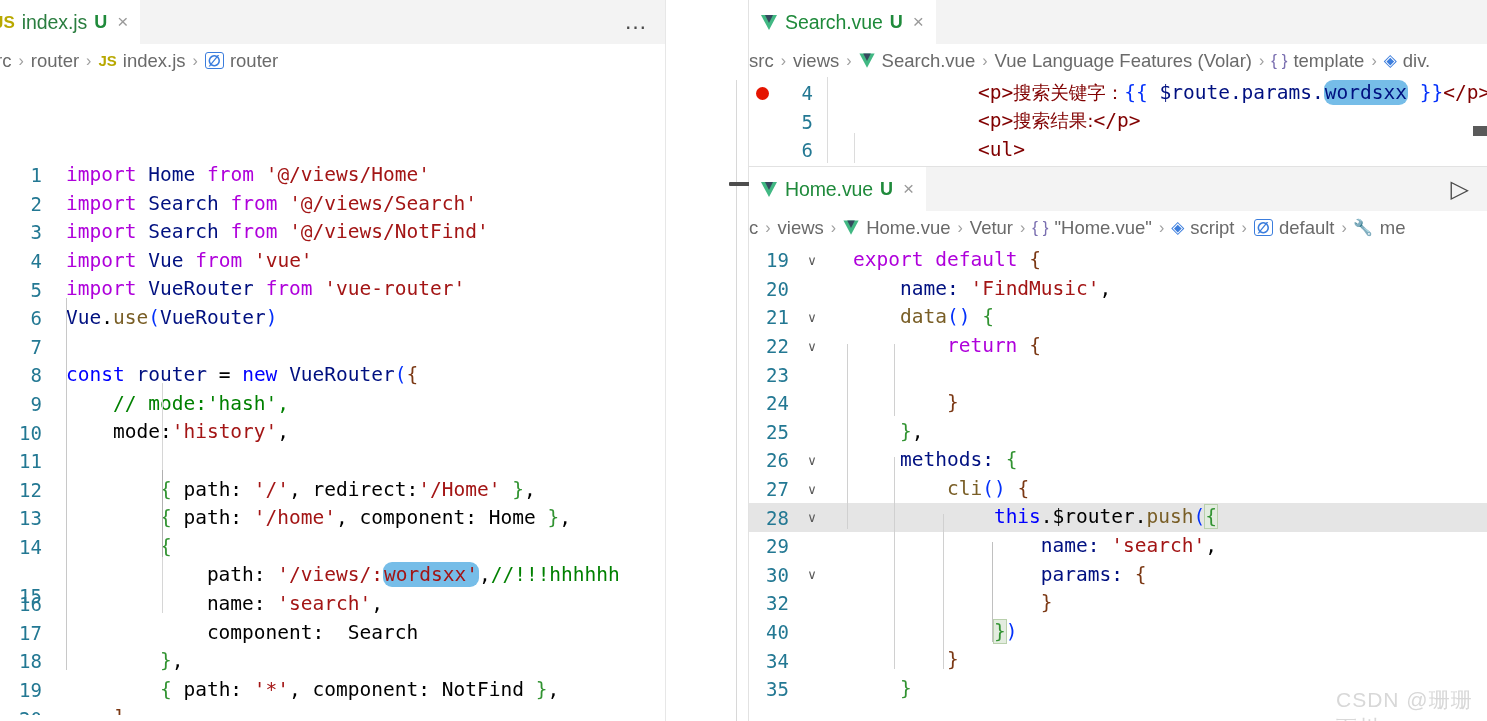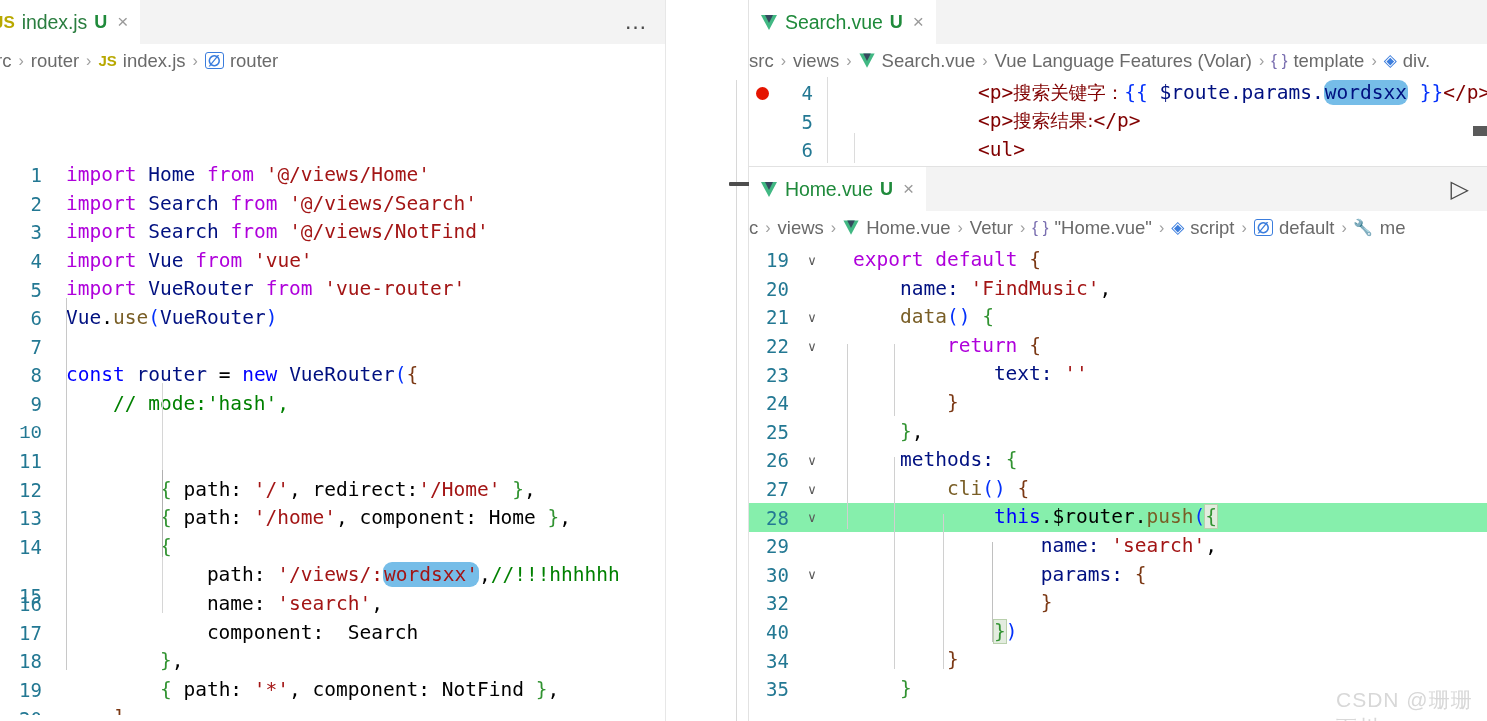--- a/index.html
+++ b/index.html
@@ -93,21 +93,21 @@
     flex: none;
   }
   .fold { width: 20px; flex:none; color:#5a5a5a; font-size:13px; text-align:center; }
   .code {
     font-family: "DejaVu Sans Mono", monospace;
     font-size: 19.5px;
     color: #000;
     white-space: pre;
     line-height: 28.6px;
   }
-  .hl-row { background:#86efac; }
+  .hl-row { background:#e5e5e5; }
 
   
   .t-kw   { color:#af00db; }
   .t-kw2  { color:#0000ff; }
   .t-var  { color:#001080; }
   .t-str  { color:#a31515; }
   .t-com  { color:#008000; }
   .t-fn   { color:#795e26; }
   .t-tag  { color:#800000; }
   .t-br1  { color:#0431fa; }
@@ -176,21 +176,21 @@
     <div class="codearea" id="left-code" style="left: 0px; top: 0px; width: 666px; height: 638px; padding-top: 84px;">
         <div class="coderow" style="height: 28.6px;"><span class="ln" style="width: 52px;">1</span><span class="code" style="padding-left: 14px;"><span class="t-kw">import</span><span class="t-plain"> </span><span class="t-var">Home</span><span class="t-plain"> </span><span class="t-kw">from</span><span class="t-plain"> </span><span class="t-str">'@/views/Home'</span></span></div>
         <div class="coderow" style="height: 28.6px;"><span class="ln" style="width: 52px;">2</span><span class="code" style="padding-left: 14px;"><span class="t-kw">import</span><span class="t-plain"> </span><span class="t-var">Search</span><span class="t-plain"> </span><span class="t-kw">from</span><span class="t-plain"> </span><span class="t-str">'@/views/Search'</span></span></div>
         <div class="coderow" style="height: 28.6px;"><span class="ln" style="width: 52px;">3</span><span class="code" style="padding-left: 14px;"><span class="t-kw">import</span><span class="t-plain"> </span><span class="t-var">Search</span><span class="t-plain"> </span><span class="t-kw">from</span><span class="t-plain"> </span><span class="t-str">'@/views/NotFind'</span></span></div>
         <div class="coderow" style="height: 28.6px;"><span class="ln" style="width: 52px;">4</span><span class="code" style="padding-left: 14px;"><span class="t-kw">import</span><span class="t-plain"> </span><span class="t-var">Vue</span><span class="t-plain"> </span><span class="t-kw">from</span><span class="t-plain"> </span><span class="t-str">'vue'</span></span></div>
         <div class="coderow" style="height: 28.6px;"><span class="ln" style="width: 52px;">5</span><span class="code" style="padding-left: 14px;"><span class="t-kw">import</span><span class="t-plain"> </span><span class="t-var">VueRouter</span><span class="t-plain"> </span><span class="t-kw">from</span><span class="t-plain"> </span><span class="t-str">'vue-router'</span></span></div>
         <div class="coderow" style="height: 28.6px;"><span class="ln" style="width: 52px;">6</span><span class="code" style="padding-left: 14px; text-align: center;"><span class="t-var">Vue</span><span class="t-plain">.</span><span class="t-fn">use</span><span class="t-br1">(</span><span class="t-var">VueRouter</span><span class="t-br1">)</span></span></div>
         <div class="coderow" style="height: 28.6px;"><span class="ln" style="width: 52px;">7</span><span class="code" style="padding-left: 14px;"></span></div>
         <div class="coderow" style="height: 28.6px;"><span class="ln" style="width: 52px;">8</span><span class="code" style="padding-left: 14px;"><span class="t-kw2">const</span><span class="t-plain"> </span><span class="t-var">router</span><span class="t-plain"> = </span><span class="t-kw2">new</span><span class="t-plain"> </span><span class="t-var">VueRouter</span><span class="t-br1">(</span><span class="t-br2">{</span></span></div>
         <div class="coderow" style="height: 28.6px;"><span class="ln" style="width: 52px;">9</span><span class="code" style="padding-left: 14px;"><span class="t-com">    // mode:'hash',</span></span></div>
-        <div class="coderow" style="height: 28.6px;"><span class="ln" style="width: 52px; font-family: Liberation Mono, monospace;">10</span></div>
+        <div class="coderow" style="height: 28.6px;"><span class="ln" style="width: 52px;">10</span><span class="code" style="padding-left: 14px;"><span class="t-plain">    mode:</span><span class="t-str">'history'</span><span class="t-plain">,</span></span></div>
         <div class="coderow" style="height: 28.6px;"><span class="ln" style="width: 52px;">11</span></div>
         <div class="coderow" style="height: 28.6px;"><span class="ln" style="width: 52px;">12</span><span class="code" style="padding-left: 14px;"><span class="t-plain">        </span><span class="t-br3">{</span><span class="t-plain"> path: </span><span class="t-str">'/'</span><span class="t-plain">, redirect:</span><span class="t-str">'/Home'</span><span class="t-plain"> </span><span class="t-br3">}</span><span class="t-plain">,</span></span></div>
         <div class="coderow" style="height: 28.6px;"><span class="ln" style="width: 52px;">13</span><span class="code" style="padding-left: 14px;"><span class="t-plain">        </span><span class="t-br3">{</span><span class="t-plain"> path: </span><span class="t-str">'/home'</span><span class="t-plain">, component: Home </span><span class="t-br3">}</span><span class="t-plain">,</span></span></div>
         <div class="coderow" style="height: 28.6px;"><span class="ln" style="width: 52px;">14</span><span class="code" style="padding-left: 14px;"><span class="t-plain">        </span><span class="t-br3">{</span></span></div>
         <div class="coderow" style="height: 28.6px;"><span class="ln" style="width: 52px; margin-top: 41px;">15</span><span class="code" style="padding-left: 14px;"><span class="t-plain">            path: </span><span class="t-str">'/views/:</span><span class="t-str sel">wordsxx'</span><span class="t-plain">,</span><span class="t-com">//!!!hhhhhh</span></span></div>
         <div class="coderow" style="height: 28.6px;"><span class="ln" style="width: 52px;">16</span><span class="code" style="padding-left: 14px;"><span class="t-plain">            name: </span><span class="t-str">'search'</span><span class="t-plain">,</span></span></div>
         <div class="coderow" style="height: 28.6px;"><span class="ln" style="width: 52px;">17</span><span class="code" style="padding-left: 14px;"><span class="t-plain">            component:  Search</span></span></div>
         <div class="coderow" style="height: 28.6px;"><span class="ln" style="width: 52px;">18</span><span class="code" style="padding-left: 14px;"><span class="t-plain">        </span><span class="t-br3">}</span><span class="t-plain">,</span></span></div>
         <div class="coderow" style="height: 28.6px;"><span class="ln" style="width: 52px;">19</span><span class="code" style="padding-left: 14px;"><span class="t-plain">        </span><span class="t-br3">{</span><span class="t-plain"> path: </span><span class="t-str">'*'</span><span class="t-plain">, component: NotFind </span><span class="t-br3">}</span><span class="t-plain">,</span></span></div>
         <div class="coderow" style="height: 28.6px;"><span class="ln" style="width: 52px;">20</span><span class="code" style="padding-left: 14px;"><span class="t-plain">    </span><span class="t-br2">]</span></span></div>
@@ -280,21 +280,21 @@
       <span class="sep">›</span>
       <span class="bc-ic ic-wrench">🔧</span>
       <span class="seg">me</span>
     </div>
 
     <div class="codearea" id="home-code" style="width: 738px; height: 480px; padding-top: 2px; position: relative;">
         <div class="coderow" style="height: 28.6px;"><span class="ln" style="width: 50px;">19</span><span class="fold" style="width: 26px;">∨</span><span class="code" style="padding-left: 28px;"><span class="t-kw">export</span><span class="t-plain"> </span><span class="t-kw">default</span><span class="t-plain"> </span><span class="t-br2">{</span></span></div>
         <div class="coderow" style="height: 28.6px;"><span class="ln" style="width: 50px;">20</span><span class="fold" style="width: 26px;"></span><span class="code" style="padding-left: 28px;"><span class="t-var">    name: </span><span class="t-str">'FindMusic'</span><span class="t-plain">,</span></span></div>
         <div class="coderow" style="height: 28.6px;"><span class="ln" style="width: 50px;">21</span><span class="fold" style="width: 26px;">∨</span><span class="code" style="padding-left: 28px;"><span class="t-plain">    </span><span class="t-fn">data</span><span class="t-br1">()</span><span class="t-plain"> </span><span class="t-br3">{</span></span></div>
         <div class="coderow" style="height: 28.6px;"><span class="ln" style="width: 50px;">22</span><span class="fold" style="width: 26px;">∨</span><span class="code" style="padding-left: 28px;"><span class="t-plain">        </span><span class="t-kw">return</span><span class="t-plain"> </span><span class="t-br2">{</span></span></div>
-        <div class="coderow" style="height: 28.6px;"><span class="ln" style="width: 50px;">23</span><span class="fold" style="width: 26px;"></span><span class="code" style="padding-left: 28px;"><span class="t-var">            text: </span><span class="t-str">''</span></span></div>
+        <div class="coderow" style="height: 28.6px;"><span class="ln" style="width: 50px;">23</span><span class="fold" style="width: 26px;"></span></div>
         <div class="coderow" style="height: 28.6px;"><span class="ln" style="width: 50px;">24</span><span class="fold" style="width: 26px;"></span><span class="code" style="padding-left: 28px;"><span class="t-plain">        </span><span class="t-br2">}</span></span></div>
         <div class="coderow" style="height: 28.6px;"><span class="ln" style="width: 50px;">25</span><span class="fold" style="width: 26px;"></span><span class="code" style="padding-left: 28px;"><span class="t-plain">    </span><span class="t-br3">}</span><span class="t-plain">,</span></span></div>
         <div class="coderow" style="height: 28.6px;"><span class="ln" style="width: 50px;">26</span><span class="fold" style="width: 26px;">∨</span><span class="code" style="padding-left: 28px;"><span class="t-var">    methods: </span><span class="t-br3">{</span></span></div>
         <div class="coderow" style="height: 28.6px;"><span class="ln" style="width: 50px;">27</span><span class="fold" style="width: 26px;">∨</span><span class="code" style="padding-left: 28px;"><span class="t-plain">        </span><span class="t-fn">cli</span><span class="t-br1">()</span><span class="t-plain"> </span><span class="t-br2">{</span></span></div>
         <div class="coderow hl-row" style="height: 28.6px;"><span class="ln" style="width: 50px;">28</span><span class="fold" style="width: 26px;">∨</span><span class="code" style="padding-left: 28px;"><span class="t-plain">            </span><span class="t-kw2">this</span><span class="t-plain">.$router.</span><span class="t-fn">push</span><span class="t-br1">(</span><span class="t-br3 brmatch">{</span></span></div>
         <div class="coderow" style="height: 28.6px;"><span class="ln" style="width: 50px;">29</span><span class="fold" style="width: 26px;"></span><span class="code" style="padding-left: 28px;"><span class="t-var">                name: </span><span class="t-str">'search'</span><span class="t-plain">,</span></span></div>
         <div class="coderow" style="height: 28.6px;"><span class="ln" style="width: 50px;">30</span><span class="fold" style="width: 26px;">∨</span><span class="code" style="padding-left: 28px;"><span class="t-var">                params: </span><span class="t-br2">{</span></span></div>
         <div class="coderow" style="height: 28.6px;"><span class="ln" style="width: 50px;">32</span><span class="fold" style="width: 26px;"></span><span class="code" style="padding-left: 28px;"><span class="t-plain">                </span><span class="t-br2">}</span></span></div>
         <div class="coderow" style="height: 28.6px;"><span class="ln" style="width: 50px;">40</span><span class="fold" style="width: 26px;"></span><span class="code" style="padding-left: 28px;"><span class="t-plain">            </span><span class="t-br3 brmatch">}</span><span class="t-br1">)</span></span></div>
         <div class="coderow" style="height: 28.6px;"><span class="ln" style="width: 50px;">34</span><span class="fold" style="width: 26px;"></span><span class="code" style="padding-left: 28px;"><span class="t-plain">        </span><span class="t-br2">}</span></span></div>

